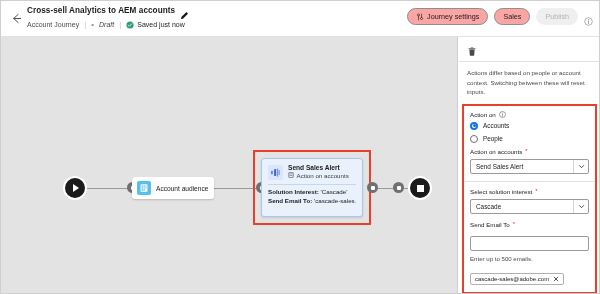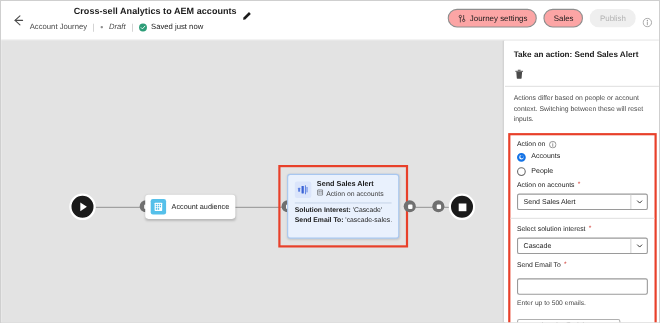--- a/index.html
+++ b/index.html
@@ -26,21 +26,21 @@
   }
   .back-btn {
     position: absolute; left: 8px; top: 11px;
     width: 14px; height: 14px;
     color: #4a4a4a;
     font-size: 13px; line-height: 14px; text-align: center;
     cursor: pointer;
   }
   .title-row {
     position: absolute; left: 26px; top: 5px;
-    display: flex; align-items: center; gap: 5px; margin-left: 40px;
+    display: flex; align-items: center; gap: 5px;
   }
   .journey-title {
     font-size: 8.2px; font-weight: bold; color: #1b1b1b;
     letter-spacing: .05px;
   }
   .pencil-icon { width: 9px; height: 9px; display:block; }
   .meta-row {
     position: absolute; left: 26px; top: 19px;
     display: flex; align-items: center; gap: 5px;
     font-size: 7px; color: #4a4a4a;
@@ -430,23 +430,20 @@
 
       <div class="end-node">
         <div class="sq"></div>
       </div>
 
     </div>
   </div>
 
   <div class="panel">
 
-    <div class="panel-header">
-      <div class="panel-title">Take an action: Send Sales Alert</div>
-    </div>
 
     <div class="trash-row">
       <span class="trash-icon">
         <svg width="10" height="11" viewBox="0 0 16 16">
             <path d="M6 1.6 h4 v1.4 h-4 z" fill="#4a4a4a"></path>
             <rect x="2.4" y="3" width="11.2" height="1.4" fill="#4a4a4a"></rect>
             <path d="M3.8 4.6 h8.4 l-.7 9.3 a.8.8 0 0 1-.8.7 h-5.4 a.8.8 0 0 1-.8-.7 z" fill="#4a4a4a"></path>
           </svg>
       </span>
     </div>

